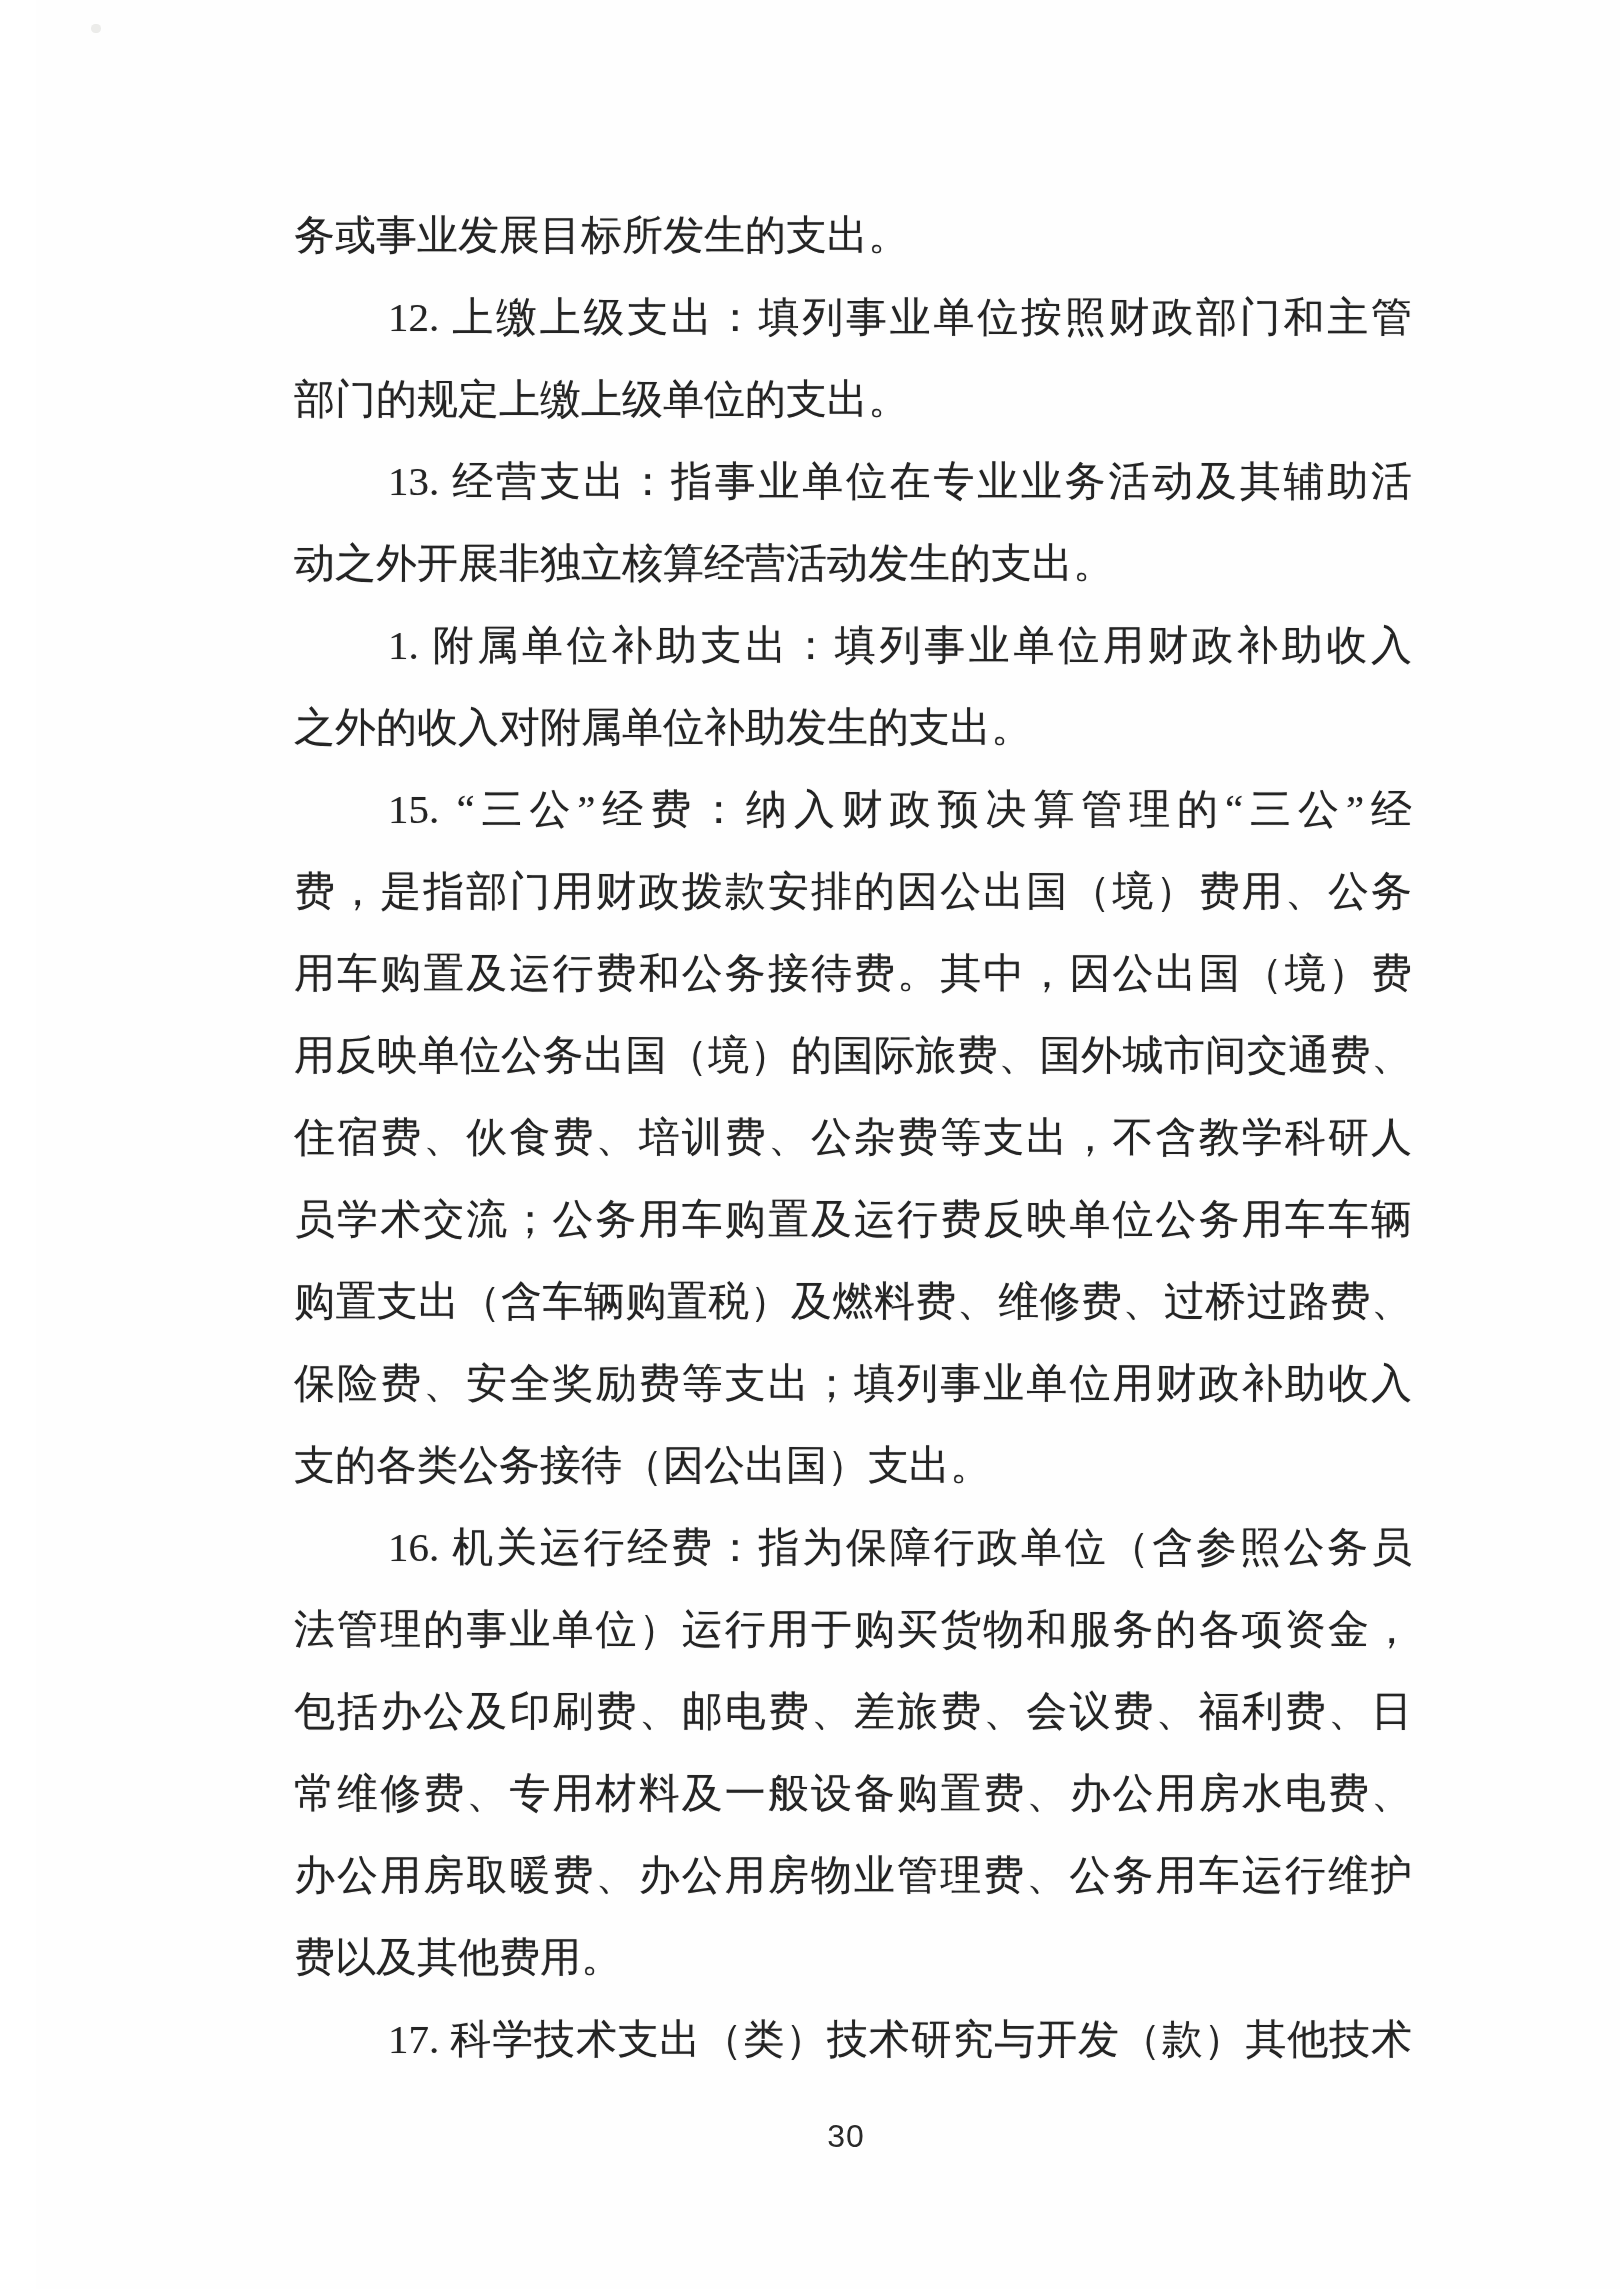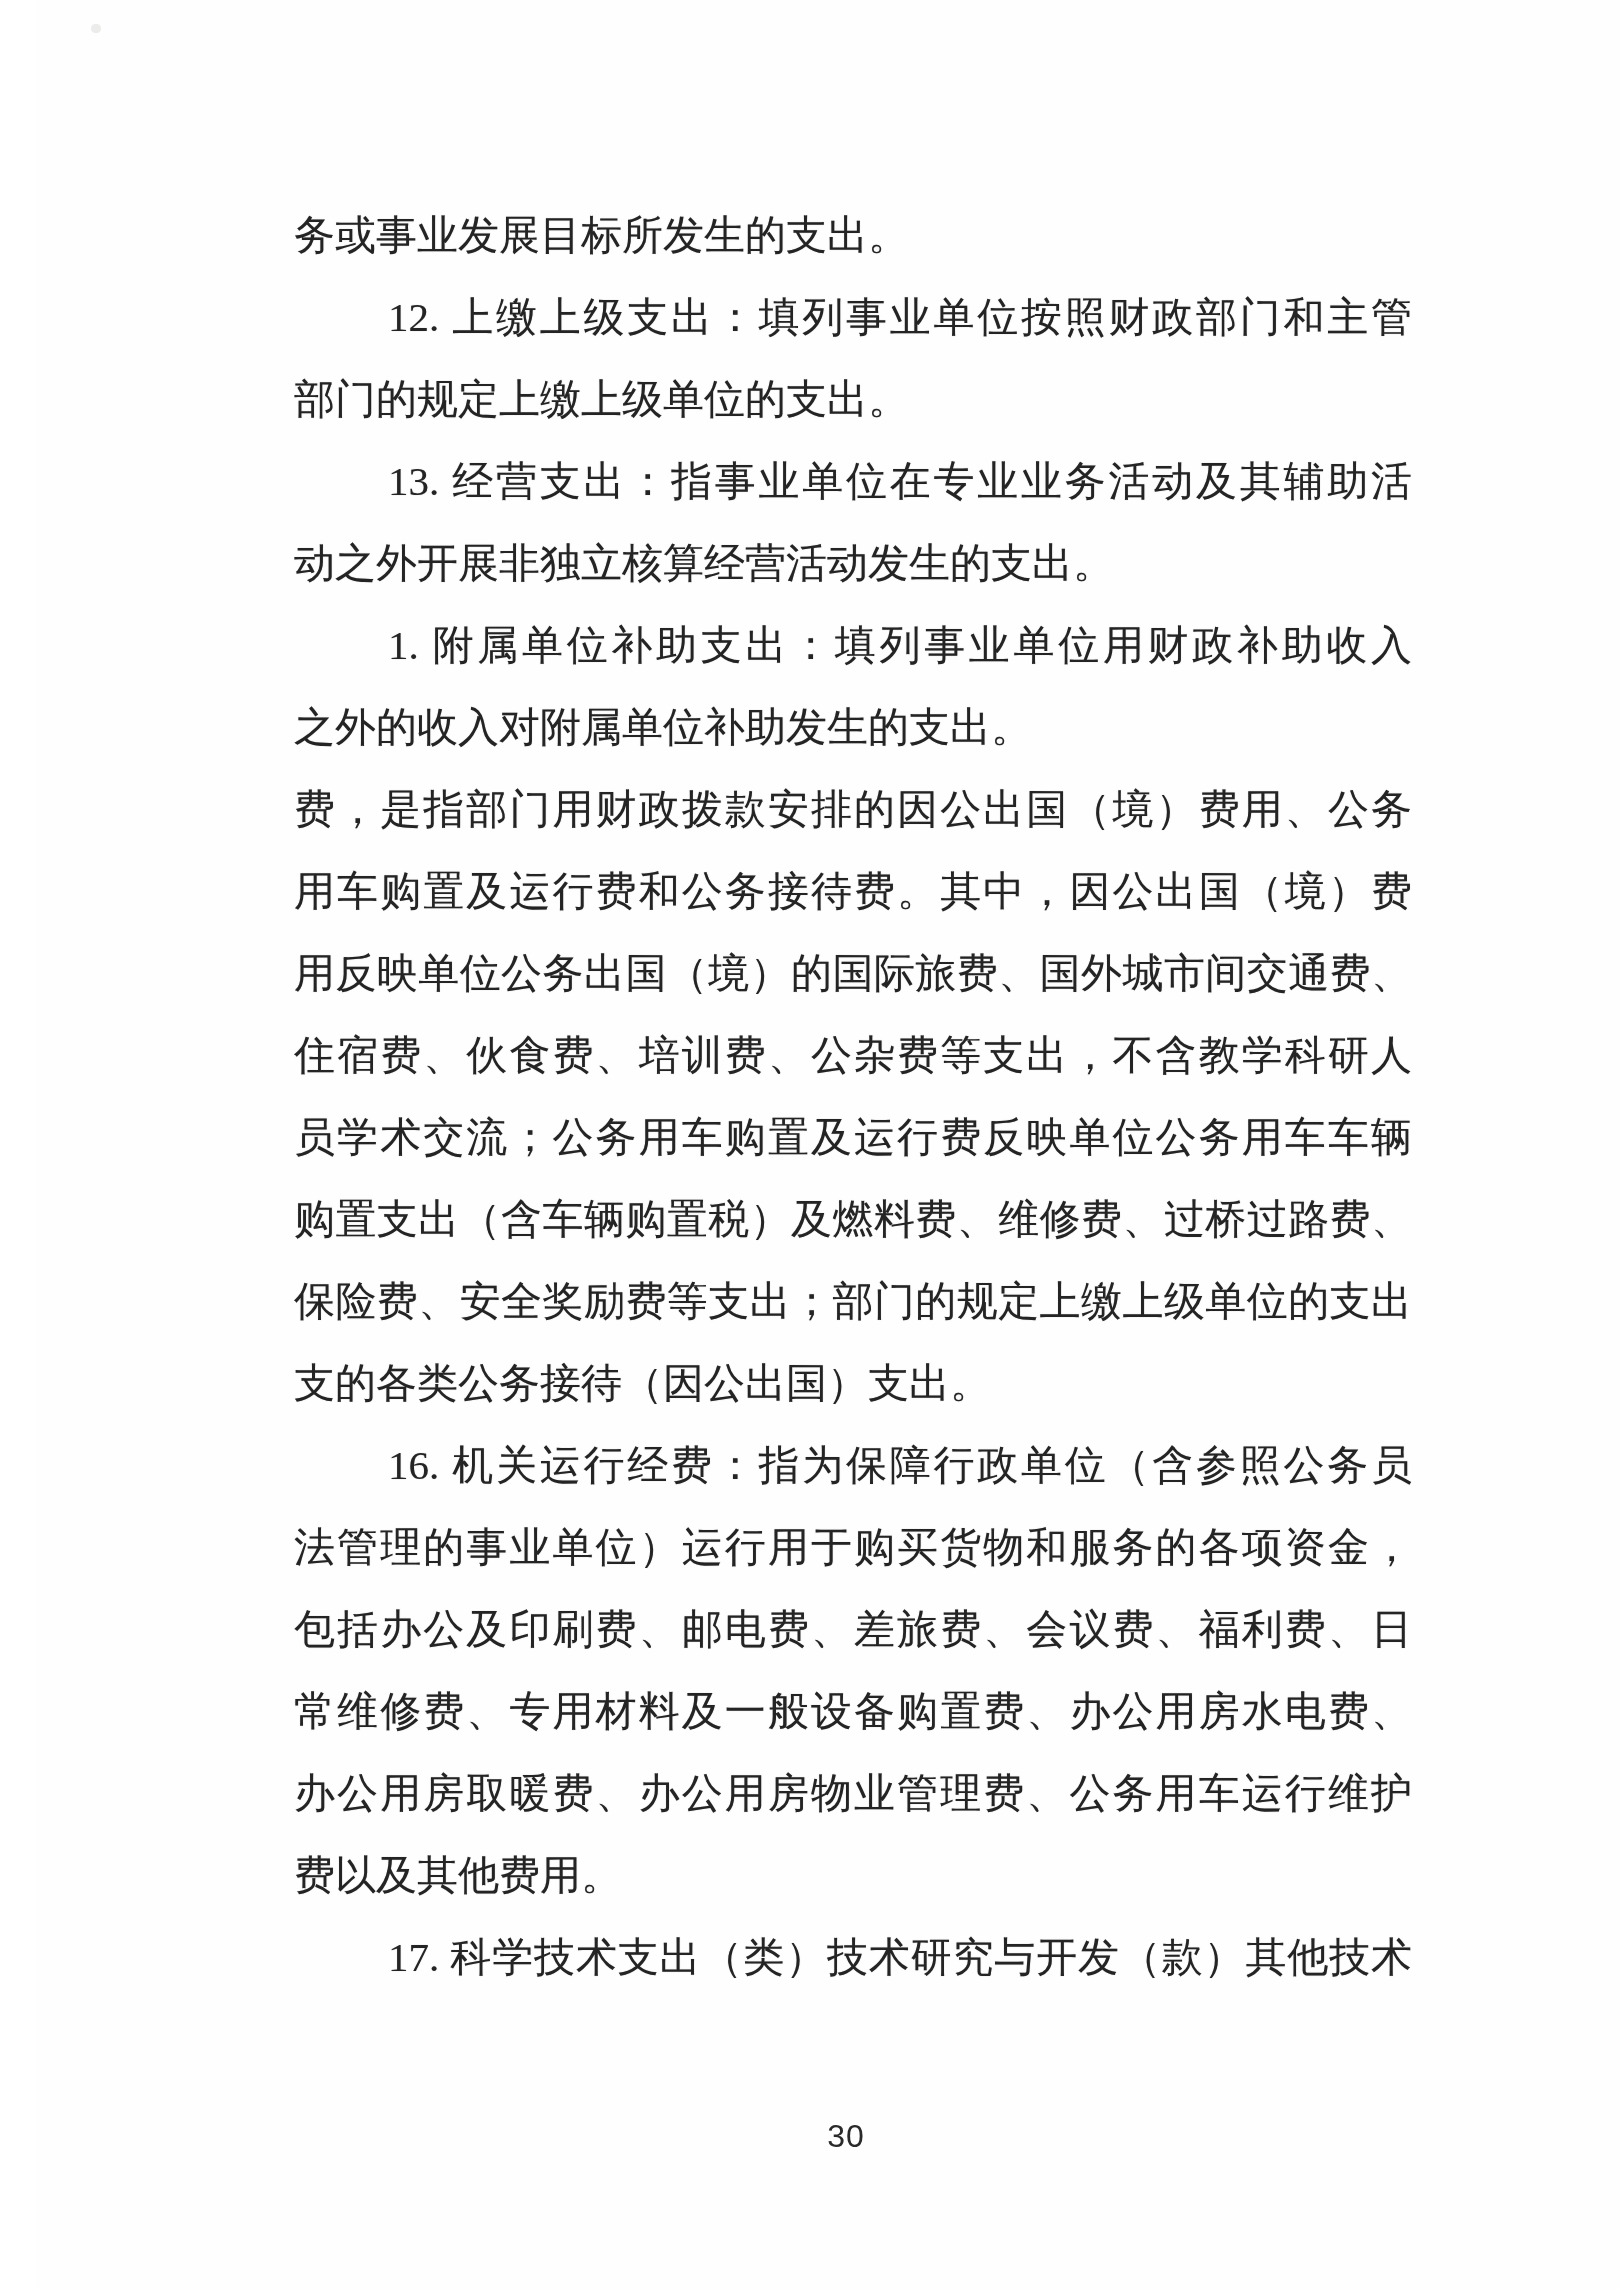--- a/index.html
+++ b/index.html
@@ -77,27 +77,28 @@
 <div class="page">
   <div class="scan-speck"></div>
   <div class="text-block">
       <div class="line">务或事业发展目标所发生的支出。</div>
       <div class="line indent fill">12. 上缴上级支出：填列事业单位按照财政部门和主管</div>
       <div class="line">部门的规定上缴上级单位的支出。</div>
       <div class="line indent fill">13. 经营支出：指事业单位在专业业务活动及其辅助活</div>
       <div class="line">动之外开展非独立核算经营活动发生的支出。</div>
       <div class="line indent fill">1. 附属单位补助支出：填列事业单位用财政补助收入</div>
       <div class="line">之外的收入对附属单位补助发生的支出。</div>
+      <div class="line indent fill">15. “三公”经费：纳入财政预决算管理的“三公”经</div>
       <div class="line fill">费，是指部门用财政拨款安排的因公出国（境）费用、公务</div>
       <div class="line fill">用车购置及运行费和公务接待费。其中，因公出国（境）费</div>
       <div class="line fill">用反映单位公务出国（境）的国际旅费、国外城市间交通费、</div>
       <div class="line fill">住宿费、伙食费、培训费、公杂费等支出，不含教学科研人</div>
       <div class="line fill">员学术交流；公务用车购置及运行费反映单位公务用车车辆</div>
       <div class="line fill">购置支出（含车辆购置税）及燃料费、维修费、过桥过路费、</div>
-      <div class="line fill">保险费、安全奖励费等支出；部门的规定上缴上级单位的支出</div>
+      <div class="line fill">保险费、安全奖励费等支出；填列事业单位用财政补助收入</div>
       <div class="line">支的各类公务接待（因公出国）支出。</div>
       <div class="line indent fill">16. 机关运行经费：指为保障行政单位（含参照公务员</div>
       <div class="line fill">法管理的事业单位）运行用于购买货物和服务的各项资金，</div>
       <div class="line fill">包括办公及印刷费、邮电费、差旅费、会议费、福利费、日</div>
       <div class="line fill">常维修费、专用材料及一般设备购置费、办公用房水电费、</div>
       <div class="line fill">办公用房取暖费、办公用房物业管理费、公务用车运行维护</div>
       <div class="line">费以及其他费用。</div>
       <div class="line indent fill">17. 科学技术支出（类）技术研究与开发（款）其他技术</div>
     </div>
   <div class="edge-line"></div>

